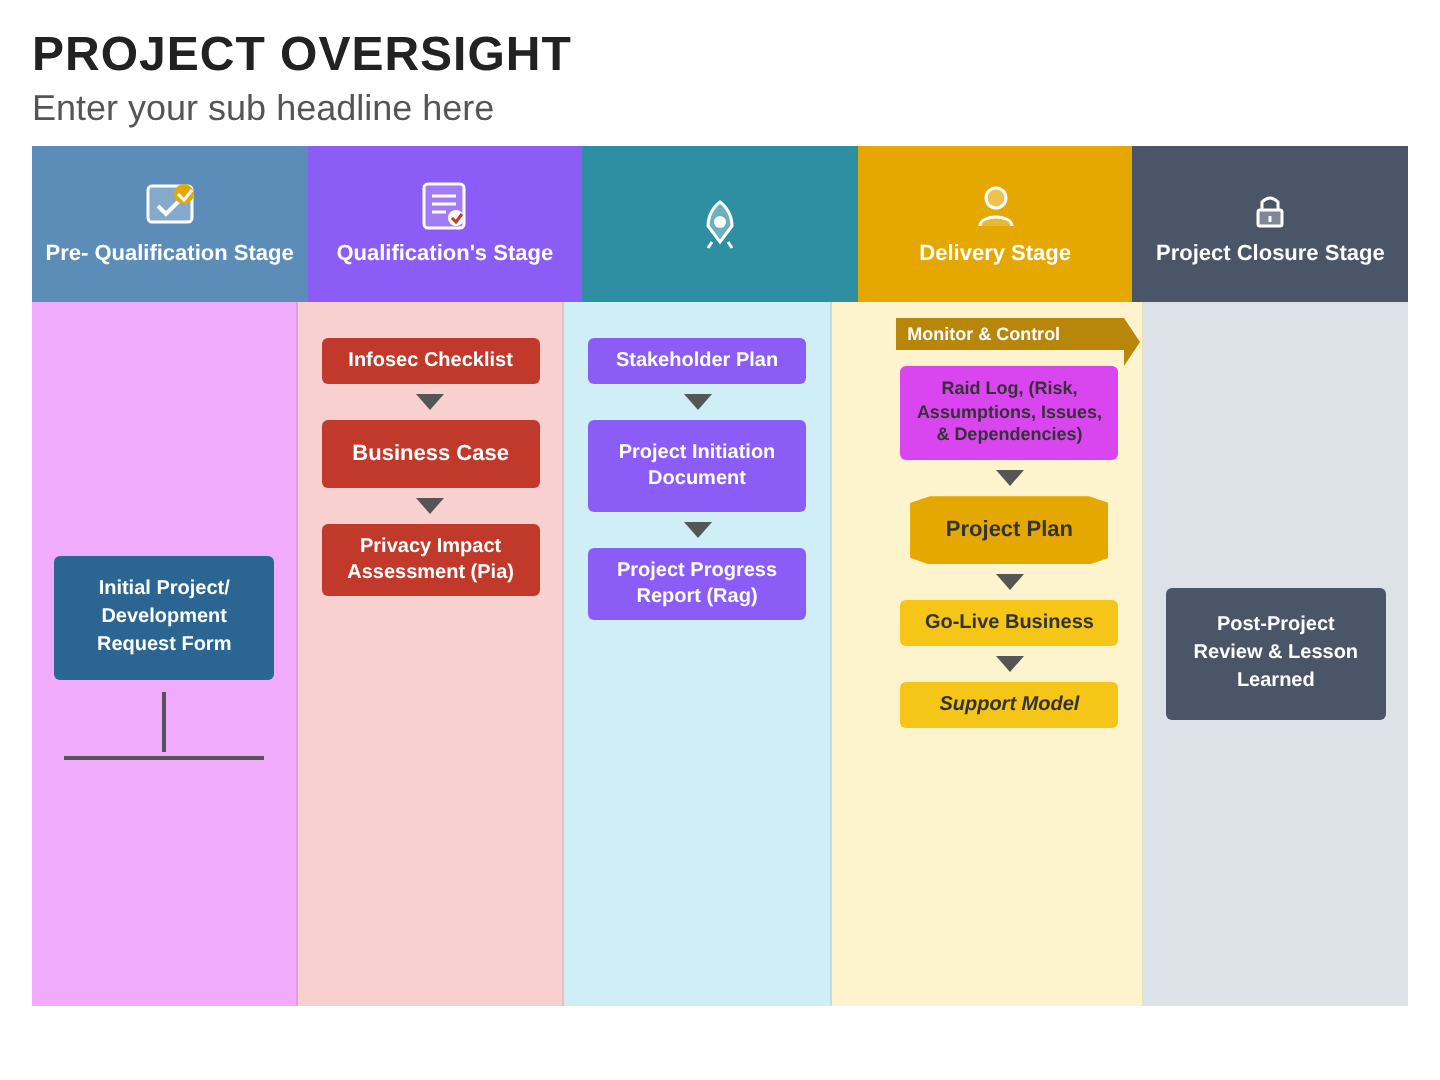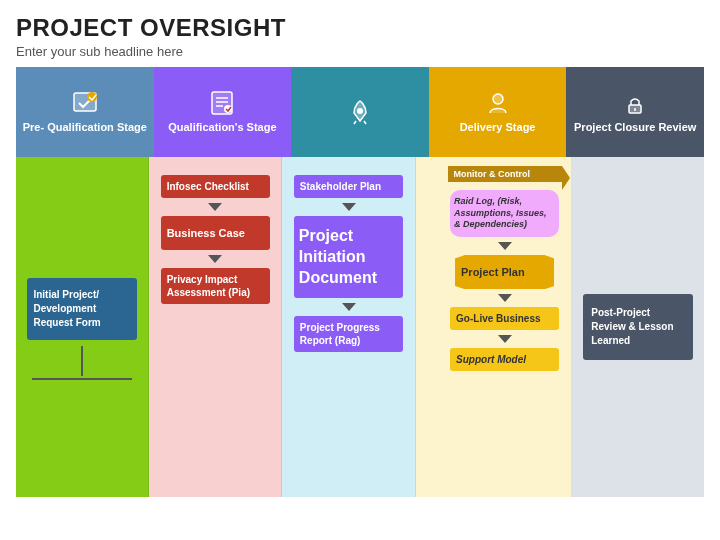--- a/index.html
+++ b/index.html
@@ -1,53 +1,53 @@
 <!DOCTYPE html>
 <html><head>
   <meta charset="utf-8">
   <style>
     * { box-sizing: border-box; margin: 0; padding: 0; }
     body { font-family: Arial, sans-serif; background: #fff; width: 720px; height: 540px; overflow: hidden; }
 
     .page { width: 720px; height: 540px; padding: 14px 16px 8px 16px; }
 
     .main-title { font-size: 24px; font-weight: 900; color: #222; letter-spacing: 0.5px; margin-bottom: 2px; }
-    .sub-headline { font-size: 13px; color: #555; margin-bottom: 8px; }
+    .sub-headline { font-size: 18px; color: #555; margin-bottom: 8px; }
 
     .diagram { width: 100%; height: 430px; position: relative; display: flex; flex-direction: column; }
 
     
-    .header-row { display: flex; height: 90px; }
+    .header-row { display: flex; height: 78px; }
 
     .col-header { flex: 1; display: flex; flex-direction: column; align-items: center; justify-content: center; text-align: center; padding: 6px 4px; position: relative; }
     .col-header .label { font-size: 11px; font-weight: 700; color: #fff; line-height: 1.3; }
 
     
     .body-row { display: flex; flex: 1; }
 
     .col-body { flex: 1; display: flex; flex-direction: column; align-items: center; padding: 8px 4px; position: relative; }
 
     
     .col-preq-header { background: #5b8db8; }
-    .col-preq-body { background: #84cc16; }
+    .col-preq-body { background: #f0abfc; }
 
     .col-qual-header { background: #8b5cf6; }
     .col-qual-body { background: #f9d0d0; }
 
     .col-init-header { background: #2e8fa3; }
     .col-init-body { background: #d0eef5; }
 
     .col-del-header { background: #e5a800; }
     .col-del-body { background: #fdf3cc; }
 
     .col-closure-header { background: #4a5568; }
     .col-closure-body { background: #dde2e8; }
 
     
-    .box { border-radius: 3px; padding: 5px 6px; font-size: 10px; font-weight: 600; line-height: 1.3; width: 88%; margin: 4px auto; }
+    .box { border-radius: 3px; padding: 5px 6px; text-align: center; font-size: 10px; font-weight: 600; line-height: 1.3; width: 88%; margin: 4px auto; }
 
     .box-red { background: #c0392b; color: #fff; }
     .box-teal { background: #8b5cf6; color: #fff; }
     .box-blue-dark { background: #2b6693; color: #fff; }
     .box-gray-dark { background: #4a5568; color: #fff; }
     .box-yellow-light { background: #f5c518; color: #333; }
 
     
     .box-project-plan {
       background: #e5a800;
@@ -128,21 +128,21 @@
       </div>
 
       <div class="col-header col-closure-header">
         <div class="header-icon">
           <svg viewBox="0 0 28 28" fill="none" xmlns="http://www.w3.org/2000/svg">
             <rect x="8" y="16" width="12" height="8" rx="1" fill="rgba(255,255,255,0.3)" stroke="white" stroke-width="1.5"></rect>
             <path d="M10 16 L10 12 Q14 8 18 12 L18 16" stroke="white" stroke-width="1.5" fill="none"></path>
             <line x1="14" y1="19" x2="14" y2="22" stroke="white" stroke-width="1.5"></line>
           </svg>
         </div>
-        <div class="label">Project Closure Review</div>
+        <div class="label">Project Closure Stage</div>
       </div>
 
     </div>
 
     <div class="body-row">
 
       <div class="col-body col-preq-body" style="justify-content: center;">
         <div class="box box-blue-dark" style="font-size:10px; padding: 10px 6px; line-height:1.4;">Initial Project/ Development Request Form</div>
 
         <div style="width:2px; height:30px; background:#555; margin: 2px auto;"></div>
@@ -153,34 +153,34 @@
         <div class="box box-red">Infosec Checklist</div>
         <div class="arrow-down"></div>
         <div class="box box-red" style="font-size:11px; padding:10px 6px;">Business Case</div>
         <div class="arrow-down"></div>
         <div class="box box-red">Privacy Impact Assessment (Pia)</div>
       </div>
 
       <div class="col-body col-init-body" style="padding-top: 14px;">
         <div class="box box-teal">Stakeholder Plan</div>
         <div class="arrow-down"></div>
-        <div class="box box-teal" style="font-size:16px; padding:10px 5px;">Project Initiation Document</div>
+        <div class="box box-teal" style="font-size:10px; padding:10px 5px;">Project Initiation Document</div>
         <div class="arrow-down"></div>
         <div class="box box-teal">Project Progress Report (Rag)</div>
       </div>
 
       <div class="col-body col-del-body" style="padding-top: 6px; align-items: center; padding-left: 27px;">
 
         <div style="width:92%; margin-bottom:4px;">
           <div style="background:#b8860b; color:#fff; font-size:9px; font-weight:700; padding: 3px 20px 3px 6px; position:relative; display:inline-block; width:100%;">
             <span>Monitor &amp; Control</span>
             <span style="position:absolute; right:-8px; top:0; width:0; height:0; border-top:12px solid transparent; border-bottom:12px solid transparent; border-left:8px solid #b8860b;"></span>
           </div>
         </div>
-        <div class="box" style="background:#f0abfc; color:#333; font-size:9px; font-style:italic; padding:6px 4px;border-radius:10px;">Raid Log, (Risk, Assumptions, Issues, &amp; Dependencies)</div>
+        <div class="box" style="background:#d946ef; color:#333; font-size:9px; padding:6px 4px;">Raid Log, (Risk, Assumptions, Issues, &amp; Dependencies)</div>
         <div class="arrow-down"></div>
         <div class="box box-project-plan">Project Plan</div>
         <div class="arrow-down"></div>
         <div class="box box-yellow-light" style="font-size:10px; color:#333;">Go-Live Business</div>
         <div class="arrow-down"></div>
         <div class="box box-yellow-light" style="font-size:10px; color:#333;font-style:italic;">Support Model</div>
       </div>
 
       <div class="col-body col-closure-body" style="justify-content: center; border-right: none;">
         <div class="box box-gray-dark" style="padding:12px 8px; font-size:10px; line-height:1.4;">Post-Project Review &amp; Lesson Learned</div>

